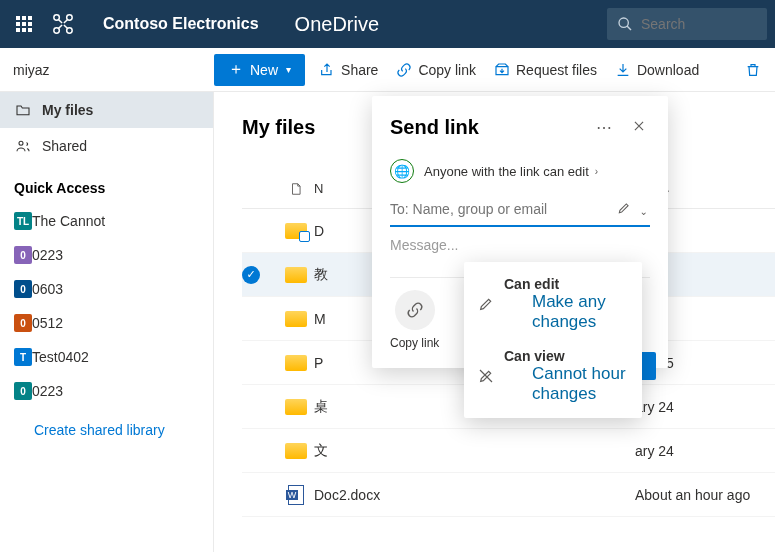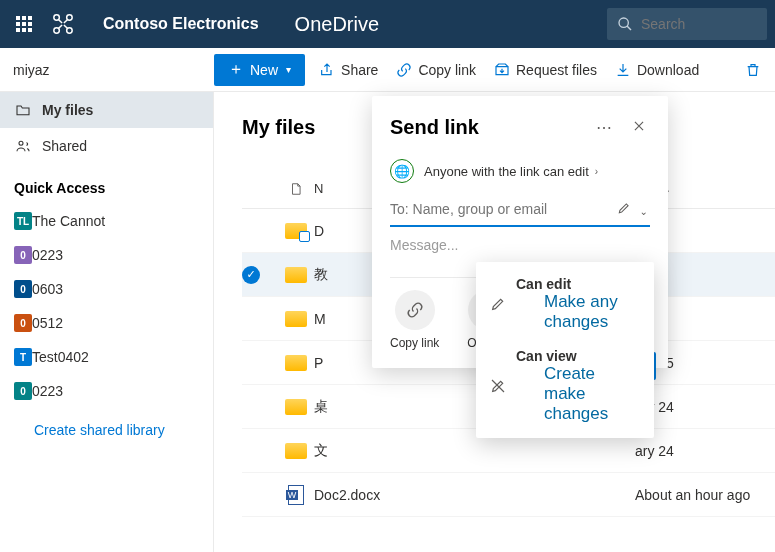--- a/index.html
+++ b/index.html
@@ -55,21 +55,21 @@
 .globe { width: 24px; height: 24px; border: 1px solid #107c10; border-radius: 50%; margin-right: 10px; display:flex; align-items:center; justify-content:center; color:#107c10; font-size:13px; }
 .to-row { display: flex; align-items: flex-start; border-bottom: 2px solid #0078d4; padding-bottom: 6px; margin-bottom: 10px; }
 .to-row input { border: 0; outline: none; flex: 1; font-size: 14px; color: #605e5c; }
 .pencil { cursor: pointer; color: #605e5c; margin-right: 2px; }
 .msg { color: #9b9b9b; font-size: 14px; margin-bottom: 22px; }
 .send-btn { background: #0078d4; color: #fff; font-size: 14px; padding: 6px 18px; border-radius: 2px; position: absolute; right: 12px; top: 256px; cursor: pointer; }
 .circ-actions { display: flex; gap: 28px; margin-top: 12px; }
 .circ { display: flex; flex-direction: column; align-items: center; font-size: 12px; color: #323130; cursor: pointer; }
 .circ .c { width: 40px; height: 40px; border-radius: 50%; background: #f0f0f0; display: flex; align-items: center; justify-content: center; margin-bottom: 6px; }
 
-.perm-menu { position: absolute; left: 476px; top: 262px; width: 178px; background: #fff; box-shadow: 0 6px 24px rgba(0,0,0,.2); border-radius: 2px; z-index: 50; padding: 6px 0; }
+.perm-menu { position: absolute; left: 464px; top: 262px; width: 178px; background: #fff; box-shadow: 0 6px 24px rgba(0,0,0,.2); border-radius: 2px; z-index: 50; padding: 6px 0; }
 .perm-item { display: flex; padding: 8px 14px; cursor: pointer; }
 .perm-ic { width: 22px; margin-right: 10px; color: #605e5c; display:flex; align-items:center; }
 .perm-txt .t { font-size: 14px; font-weight: 600; color: #323130; }
 .perm-txt .s { font-size: 17px; color: #0369a1; margin-left: 28px; }
 
 .chev { font-size: 10px; margin-left: 4px; color: #605e5c; }
 </style>
 </head>
 <body>
 
@@ -330,16 +330,16 @@
       </div>
   </div>
   <div class="perm-item">
     <div class="perm-ic">
         <svg width="16" height="16" viewBox="0 0 24 24" fill="none" stroke="#605e5c" stroke-width="1.8">
           <path d="M4 20l4-1 11-11-3-3L5 16zM3 3l18 18"></path>
         </svg>
       </div>
     <div class="perm-txt">
         <div class="t">Can view</div>
-        <div class="s">Create make changes</div>
+        <div class="s">Cannot hour changes</div>
       </div>
   </div>
 </div>
 
 </body></html>

